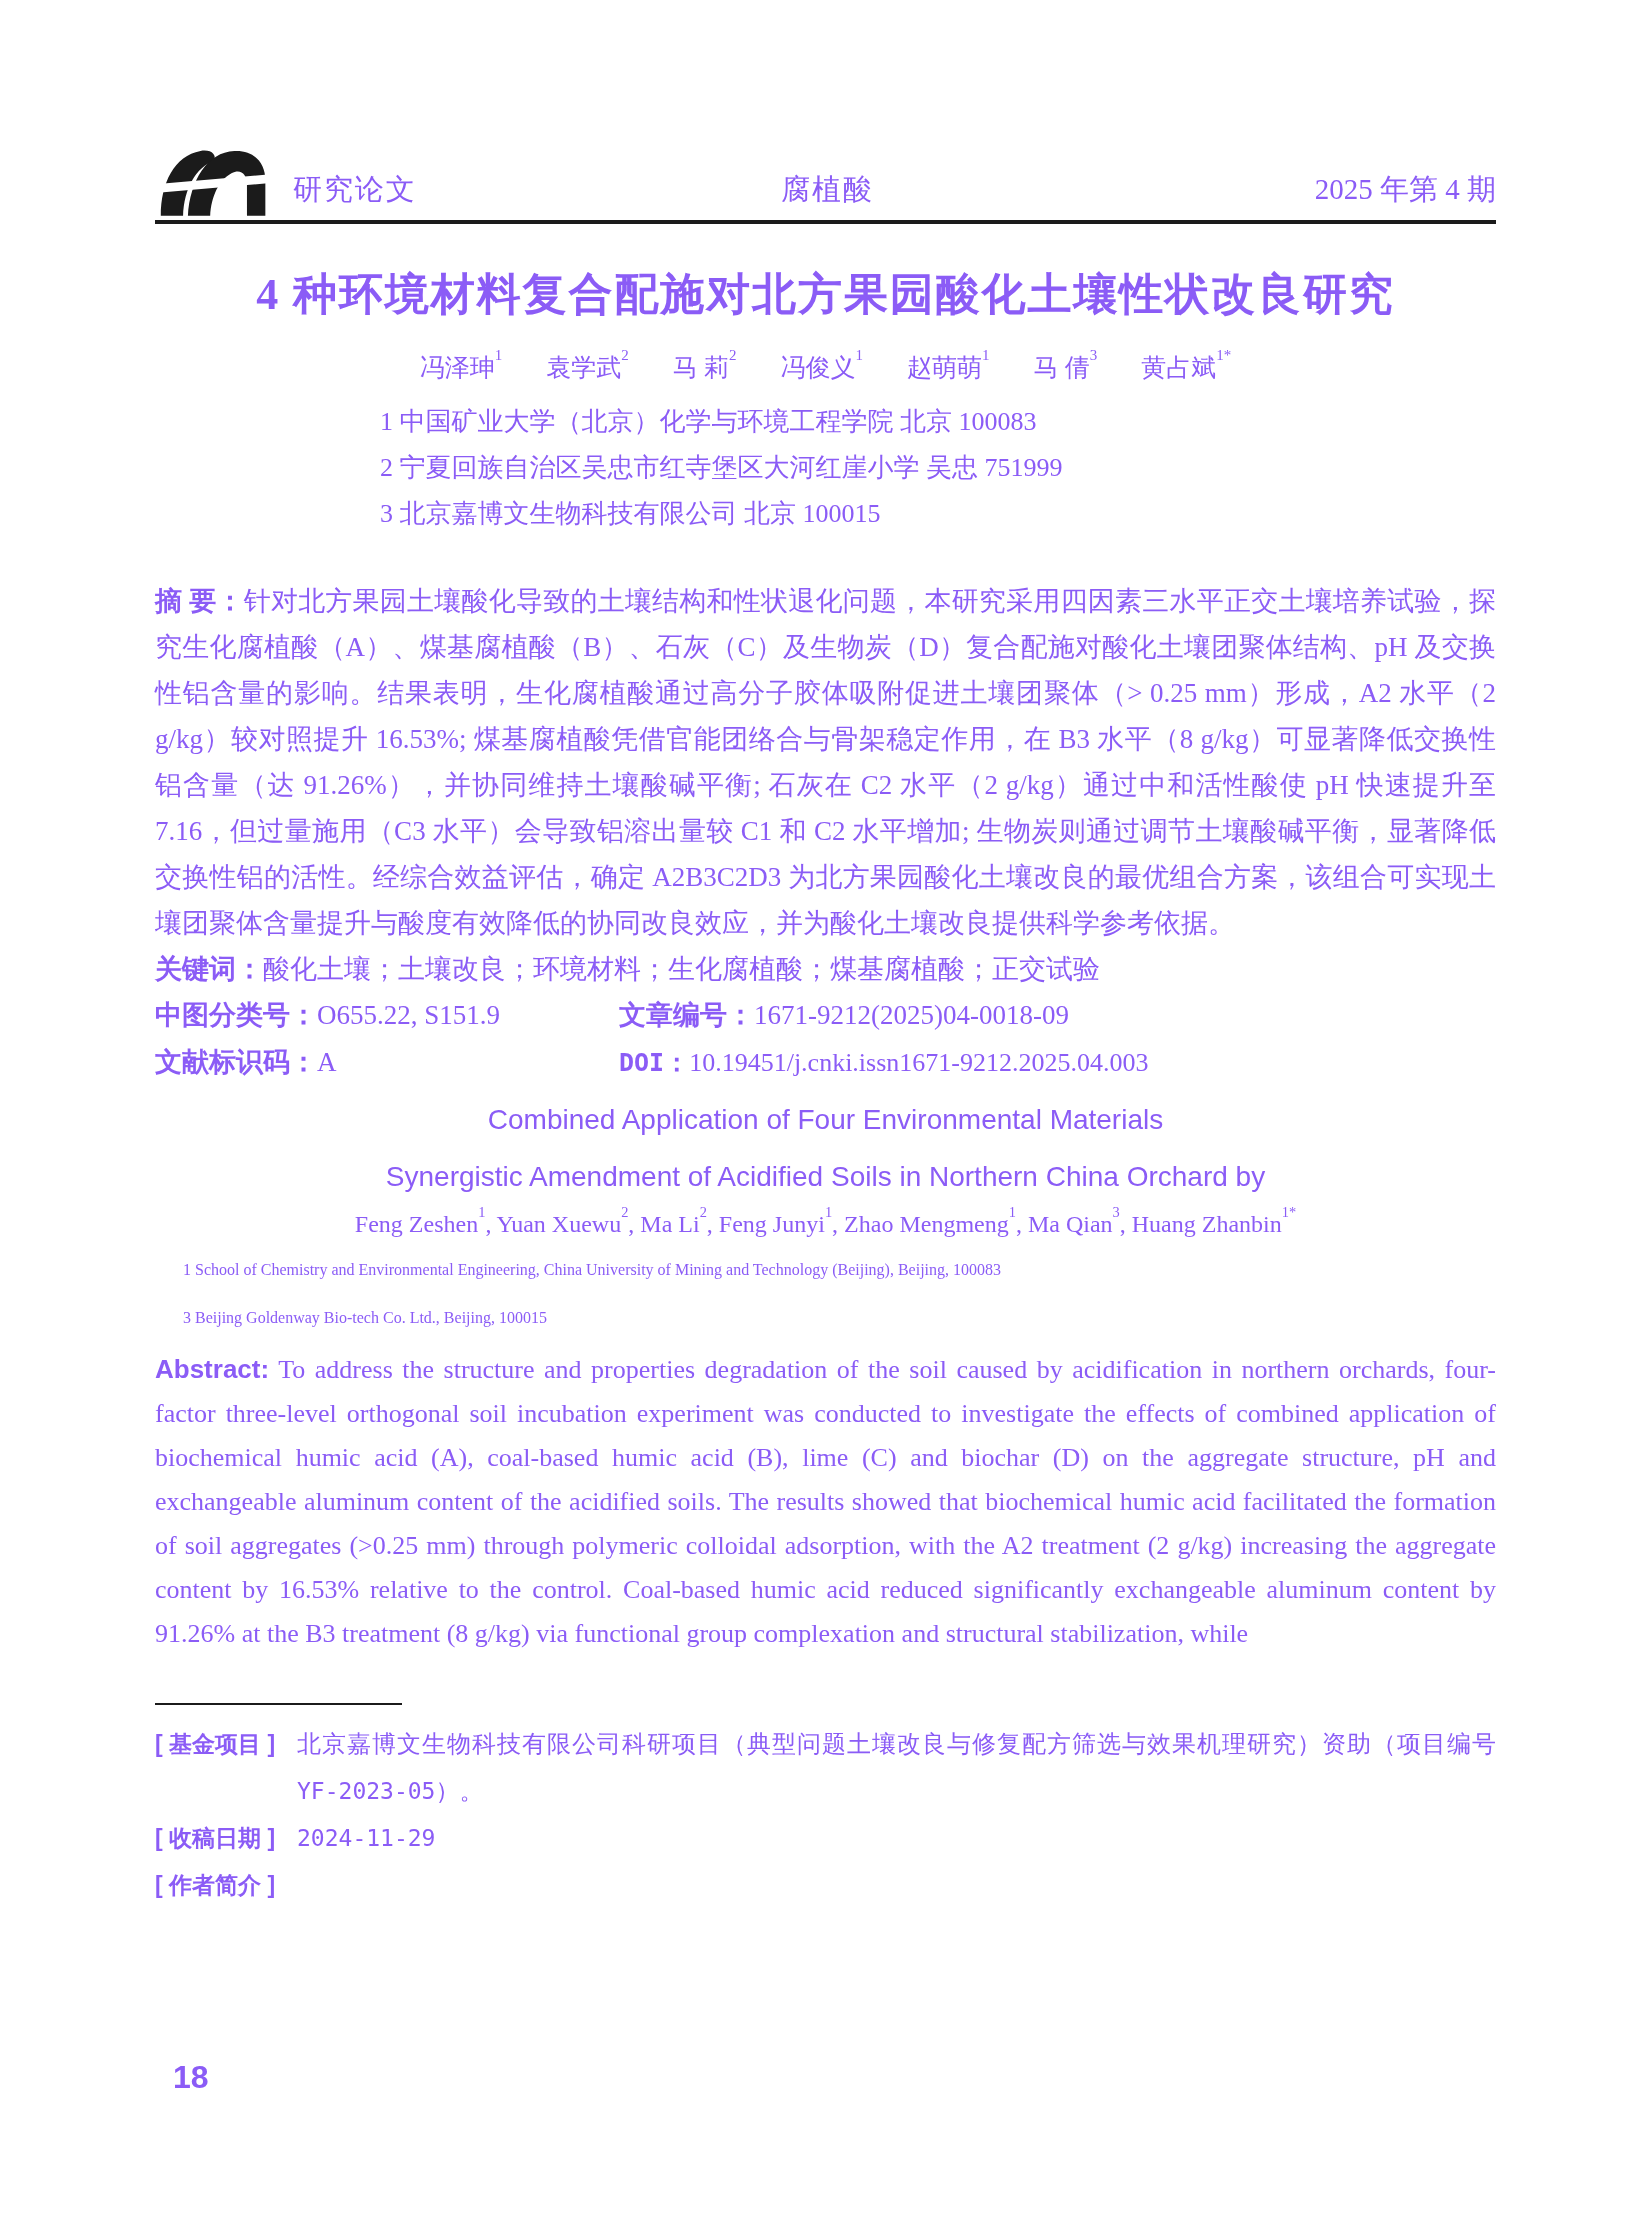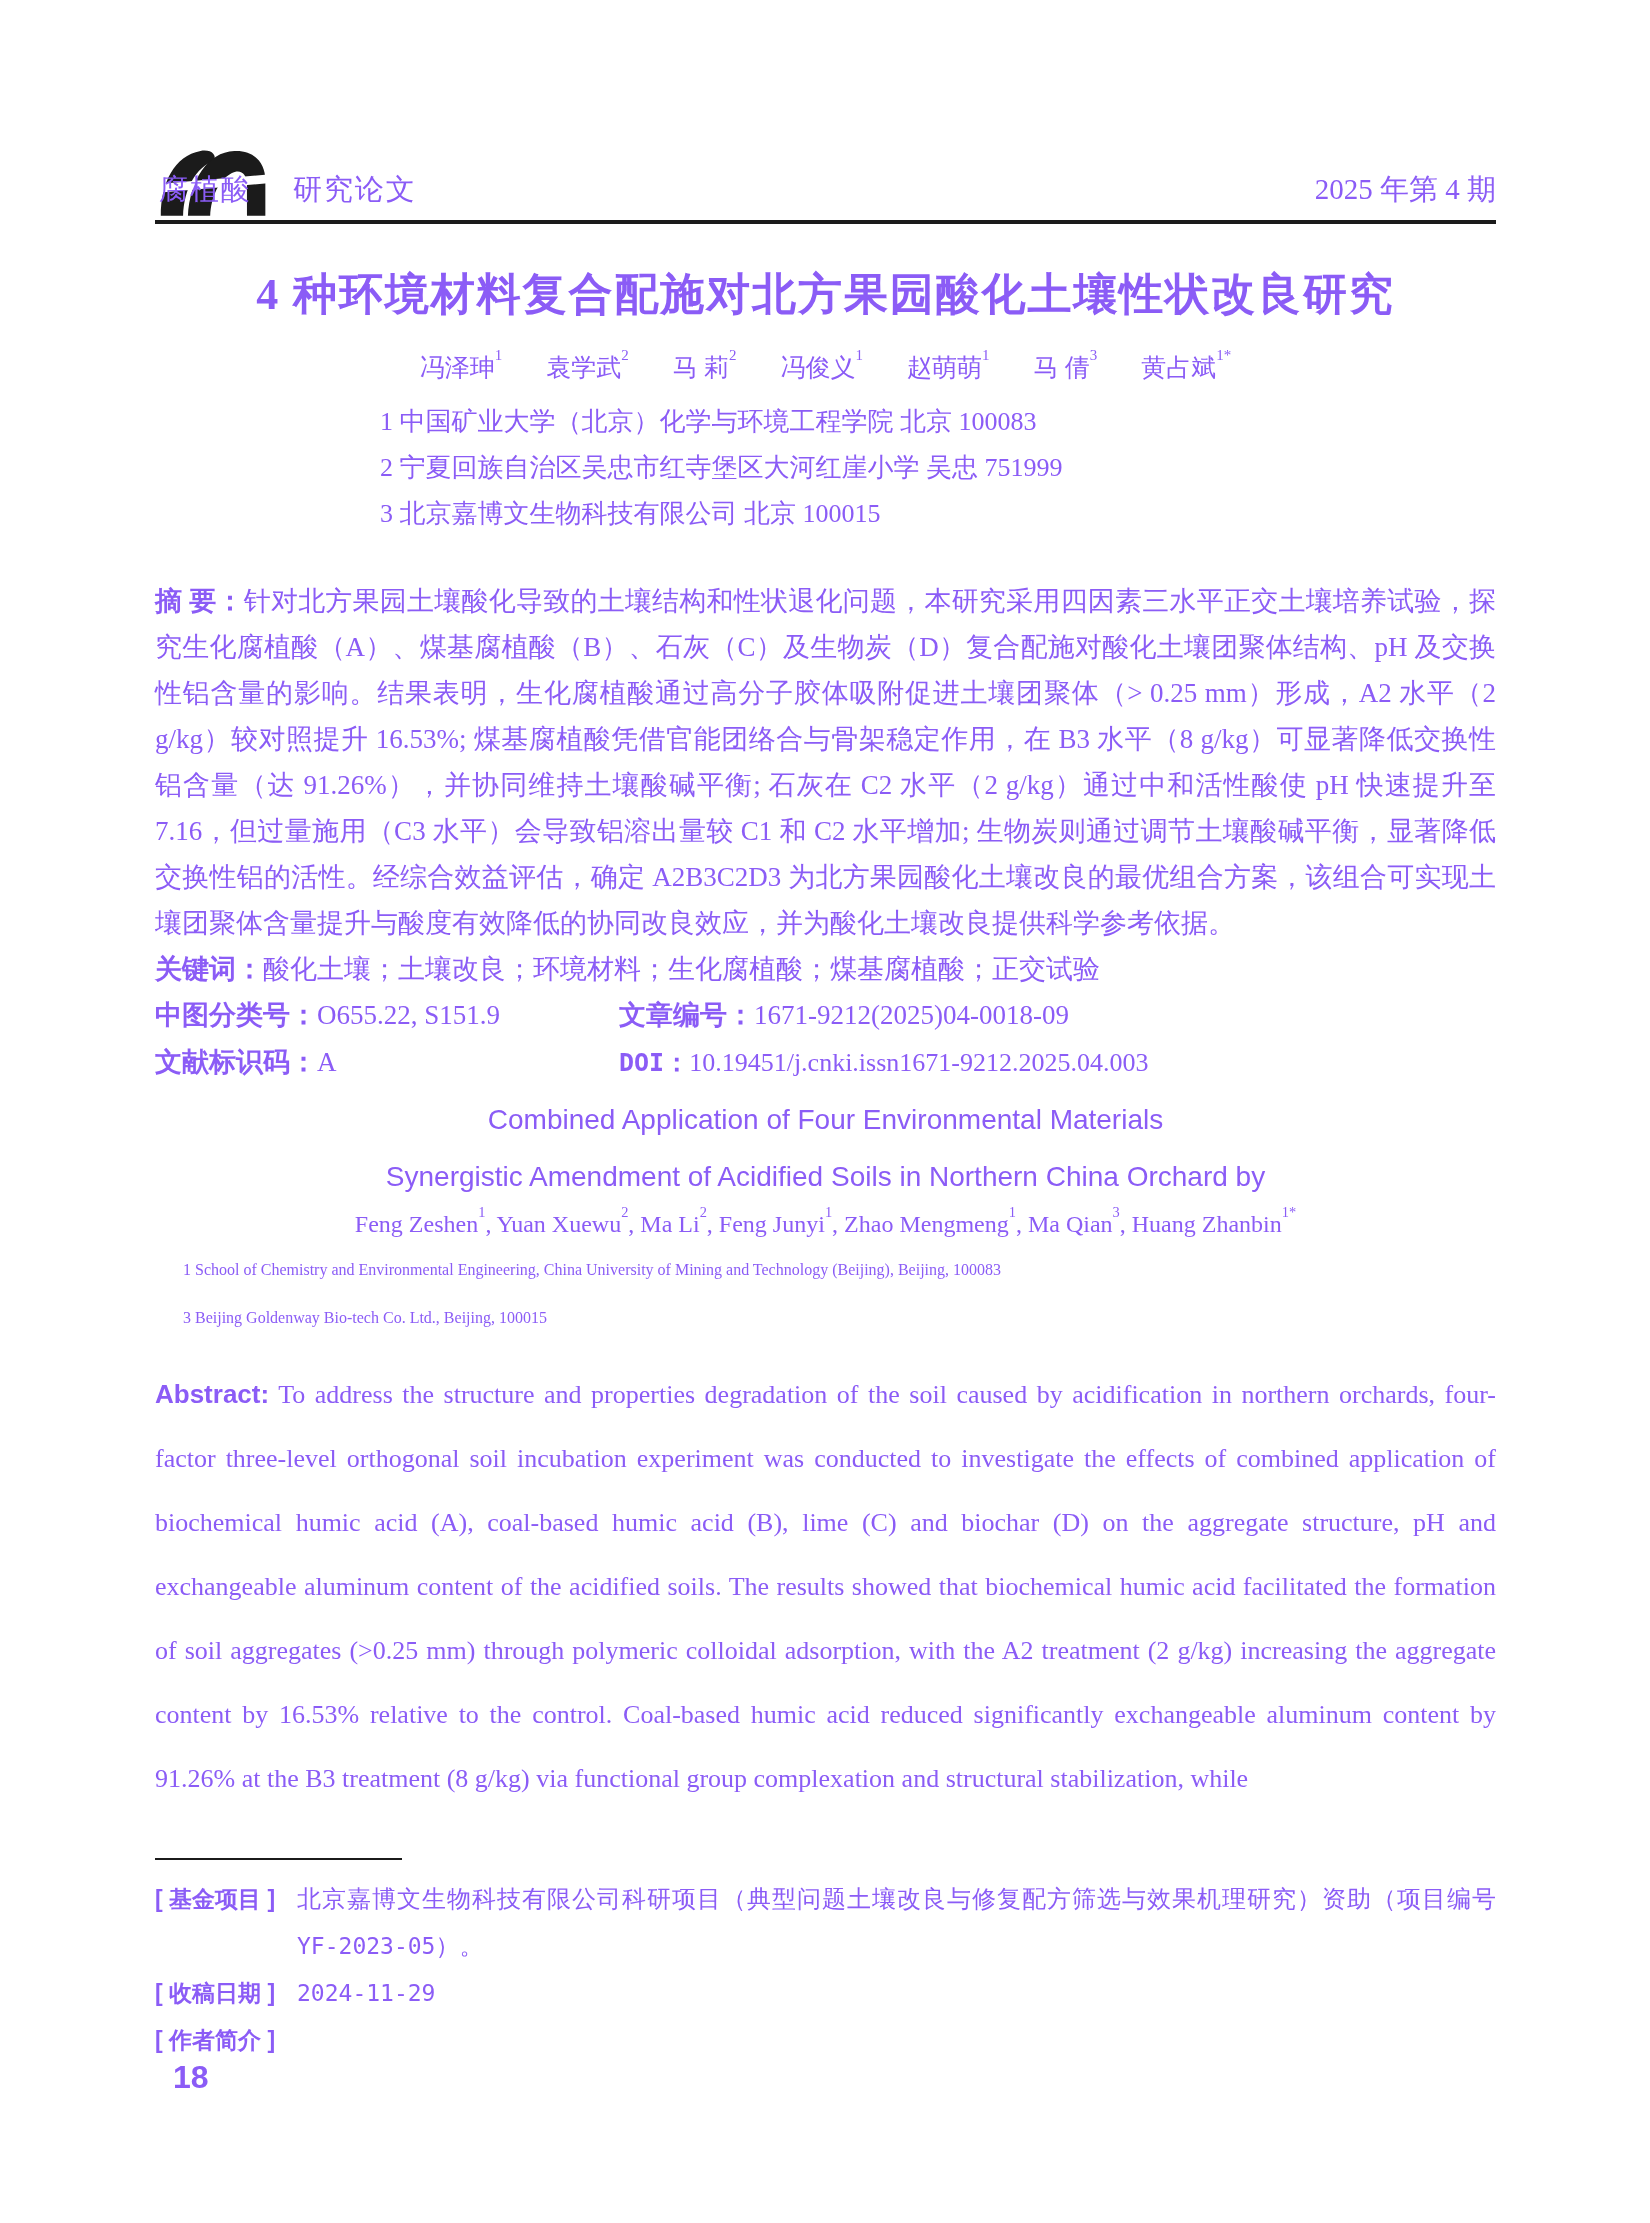--- a/index.html
+++ b/index.html
@@ -12,21 +12,21 @@
   }
   .content{padding:0 155px;}
   .serif{font-family:"Liberation Serif","DejaVu Serif",serif;}
   .sans{font-family:"Liberation Sans","DejaVu Sans",sans-serif;}
   .mono{font-family:"DejaVu Sans Mono","Liberation Mono",monospace;}
 
   
   .header{position:relative;height:70px;margin-top:142px;}
   .logo{position:absolute;left:0;bottom:-3.9px;width:121px;height:70px;}
   .h-left{position:absolute;left:138px;bottom:1.9px;font-size:29px;letter-spacing:1.9px;}
-  .h-center{position:absolute;left:4px;right:0;bottom:1.9px;font-size:29px;letter-spacing:1.9px;}
+  .h-center{position:absolute;left:4px;right:0;bottom:1.9px;text-align:center;font-size:29px;letter-spacing:1.9px;}
   .h-right{position:absolute;right:0;bottom:1.9px;font-size:29px;}
   .rule{height:3.9px;background:#1b1b1b;margin-top:7.8px;}
 
   
   .title-cn{margin:41px 0 0 0;text-align:center;font-size:44px;font-weight:bold;letter-spacing:1.9px;}
   .authors-cn{margin-top:27px;text-align:center;font-size:25px;}
   .authors-cn .author{margin:0 22px;}
   sup{font-size:60%;position:relative;top:-0.45em;line-height:0;}
   .affil-cn{margin-top:15.5px;padding-left:225px;font-size:26px;line-height:46px;}
 
@@ -36,21 +36,21 @@
   .kw{margin:0;font-size:27px;line-height:46px;text-align:justify;}
   .meta-row{display:flex;font-size:27px;line-height:47px;}
   .meta-col1{width:464px;flex:none;}
   .doi-lbl{font-weight:bold;font-family:"DejaVu Sans Mono","Liberation Mono",monospace;font-size:25px;}
   .doi-val{font-size:26px;}
 
   
   .title-en{margin-top:9.7px;text-align:center;font-size:28px;line-height:47px;}
   .authors-en{margin-top:3.9px;text-align:center;font-size:24px;line-height:43px;}
   .affil-en{font-size:16px;line-height:48px;margin-left:28px;}
-  .abs-en{margin:20px 0 0 0;font-size:26px;line-height:64px;text-align:justify;}
+  .abs-en{margin:5px 0 0 0;font-size:26px;line-height:44px;text-align:justify;}
   .abs-en-label{font-weight:bold;font-size:26px;}
 
   
   .foot-rule{width:247px;border-top:2.9px solid #1b1b1b;margin-top:47px;}
   .footnotes{margin-top:15.5px;}
   .fn-row{display:flex;font-size:24px;line-height:47px;}
   .fn-label{flex:none;width:142px;font-weight:bold;font-family:"Liberation Sans","DejaVu Sans",sans-serif;font-size:23px;}
   .fn-text{flex:1;text-align:justify;}
   .fn-text .mono{font-size:23px;}
 

